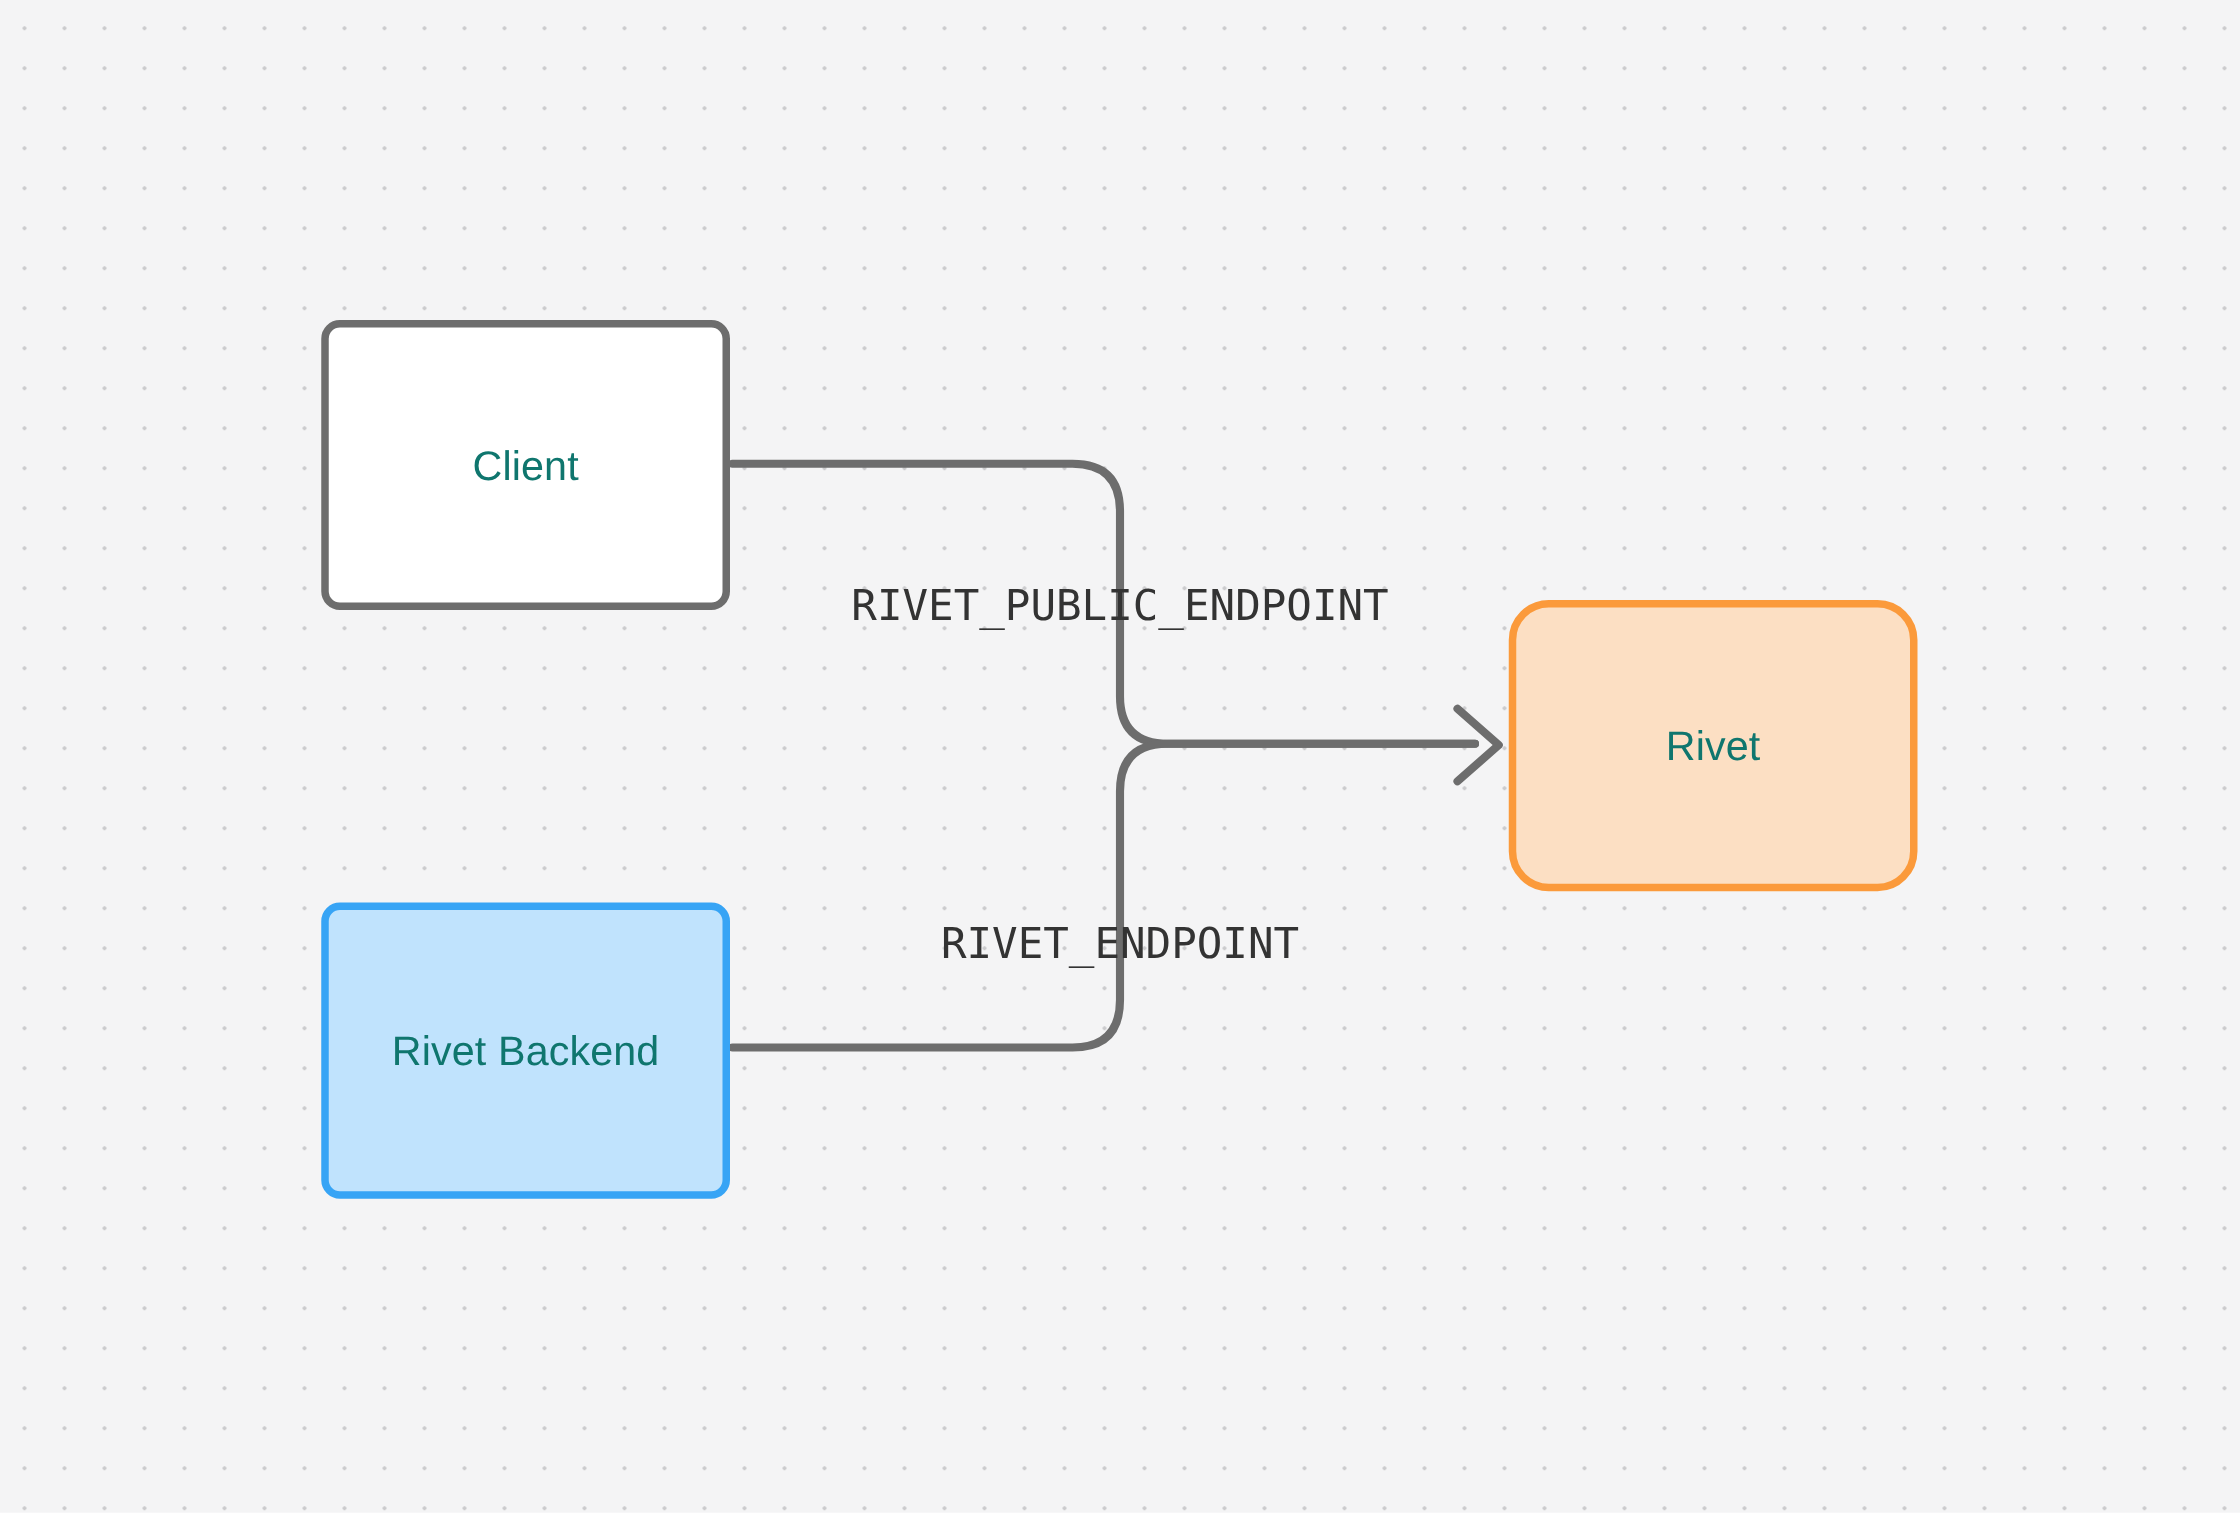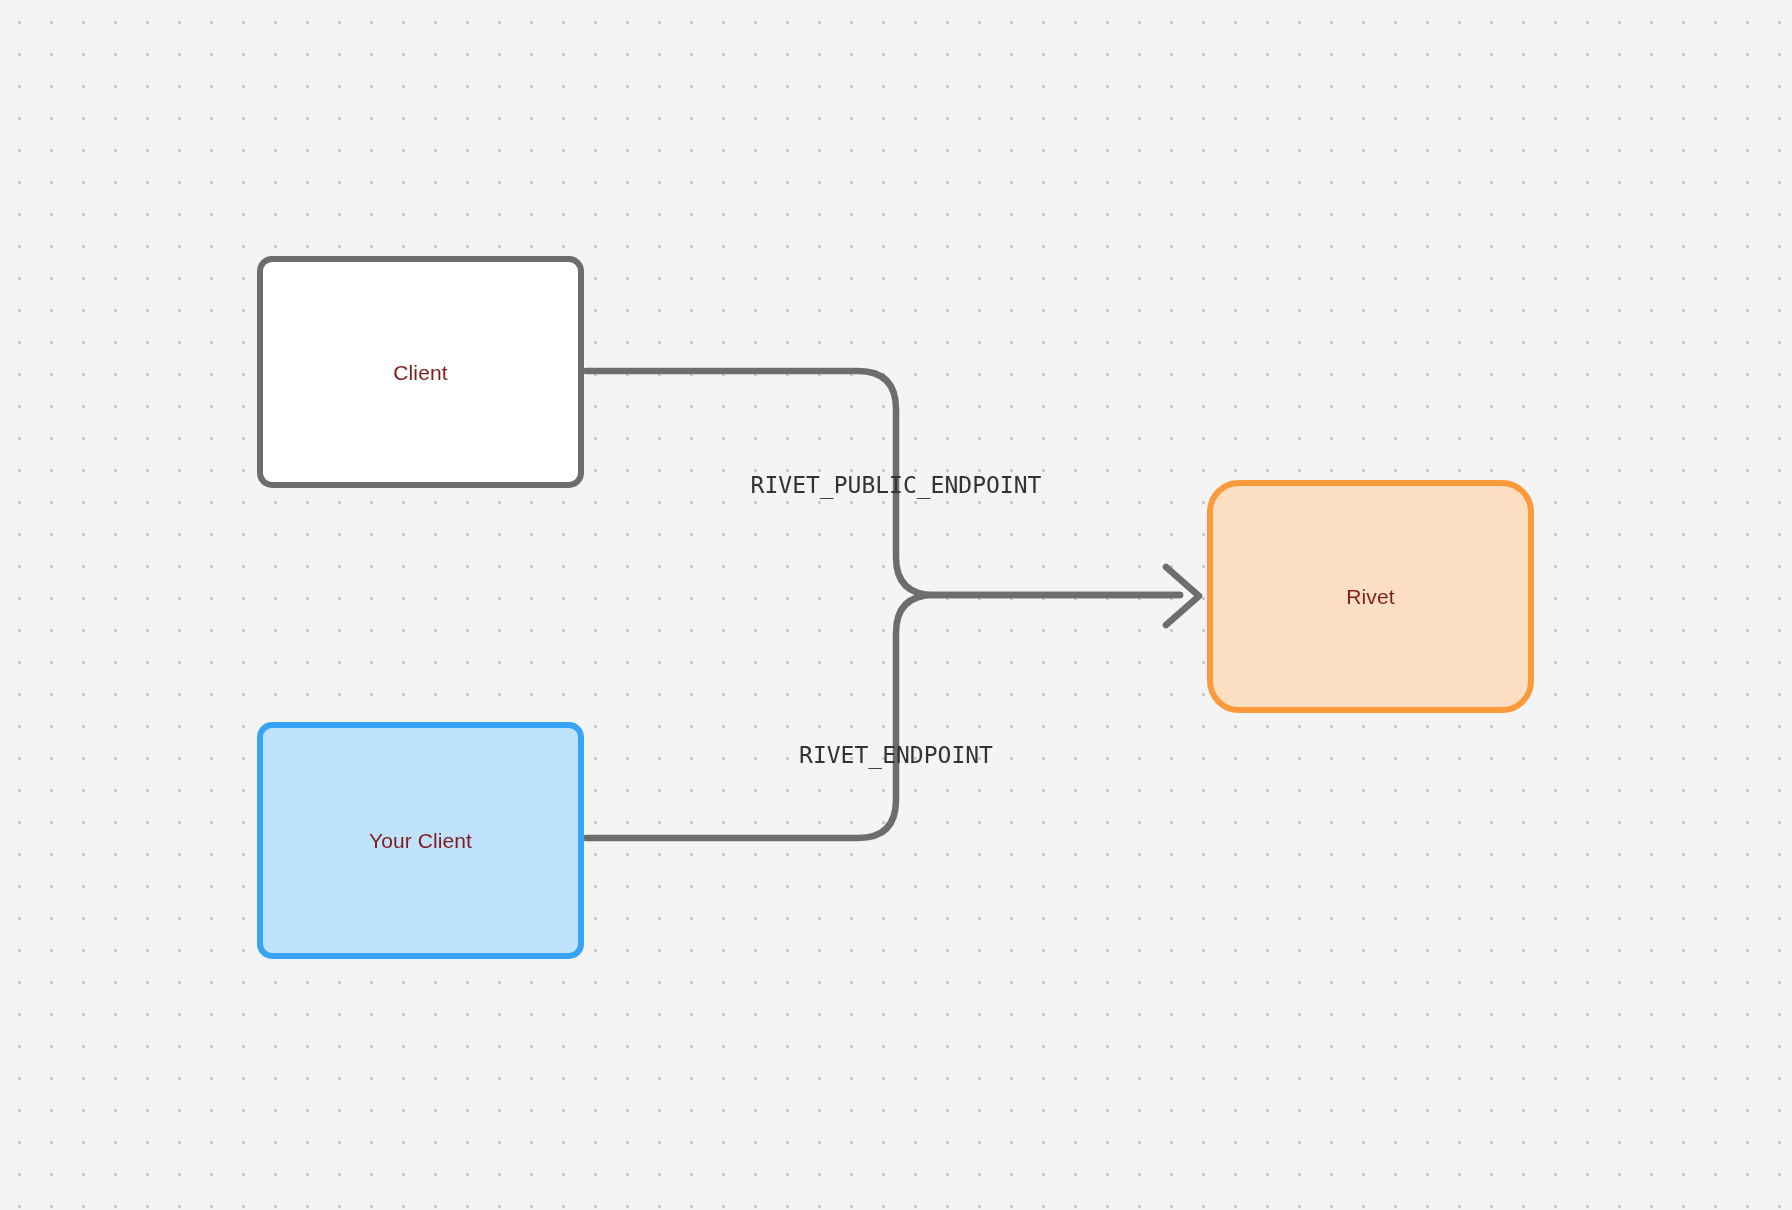--- a/index.html
+++ b/index.html
@@ -33,23 +33,23 @@
     position: absolute;
     box-sizing: border-box;
     display: flex;
     align-items: center;
     justify-content: center;
     border-radius: 15px;
     border-style: solid;
   }
   .node-label {
     font-family: "Liberation Sans", sans-serif;
-    font-size: 21px;
+    font-size: 33px;
     line-height: 1;
-    color: #7f1d1d;
+    color: #0f766e;
     letter-spacing: 0.1px;
     white-space: nowrap;
   }
   #node-client {
     left: 257px;
     top: 256px;
     width: 327px;
     height: 232px;
     background: #ffffff;
     border-width: 6px;
@@ -70,21 +70,21 @@
     width: 327px;
     height: 233px;
     background: #fcdfc3;
     border-width: 6px;
     border-color: #fb9a3b;
     border-radius: 32px;
   }
   .edge-label {
     position: absolute;
     font-family: "DejaVu Sans Mono", "Liberation Mono", monospace;
-    font-size: 23px;
+    font-size: 34px;
     line-height: 1;
     color: #333333;
     letter-spacing: 0px;
     white-space: nowrap;
     transform: translate(-50%, -50%);
   }
   #label-public {
     left: 896px;
     top: 485px;
   }
@@ -104,21 +104,21 @@
       <path d="M 586 838 L 858 838 Q 896 838 896 800 L 896 633 Q 896 595 934 595 L 1180 595"></path>
       <polyline points="1166,567 1199,596 1166,625"></polyline>
     </g>
   </svg>
 
   <div class="node" id="node-client">
     <span class="node-label">Client</span>
   </div>
 
   <div class="node" id="node-backend">
-    <span class="node-label">Your Client</span>
+    <span class="node-label">Rivet Backend</span>
   </div>
 
   <div class="node" id="node-rivet">
     <span class="node-label">Rivet</span>
   </div>
 
   <div class="edge-label" id="label-public">RIVET_PUBLIC_ENDPOINT</div>
   <div class="edge-label" id="label-private">RIVET_ENDPOINT</div>
 
 </div>

